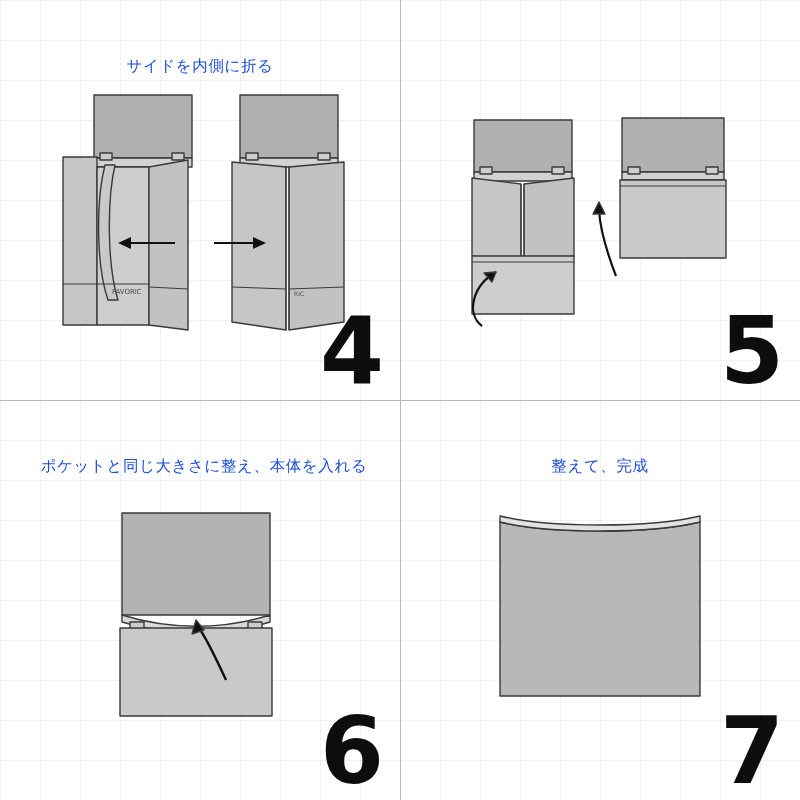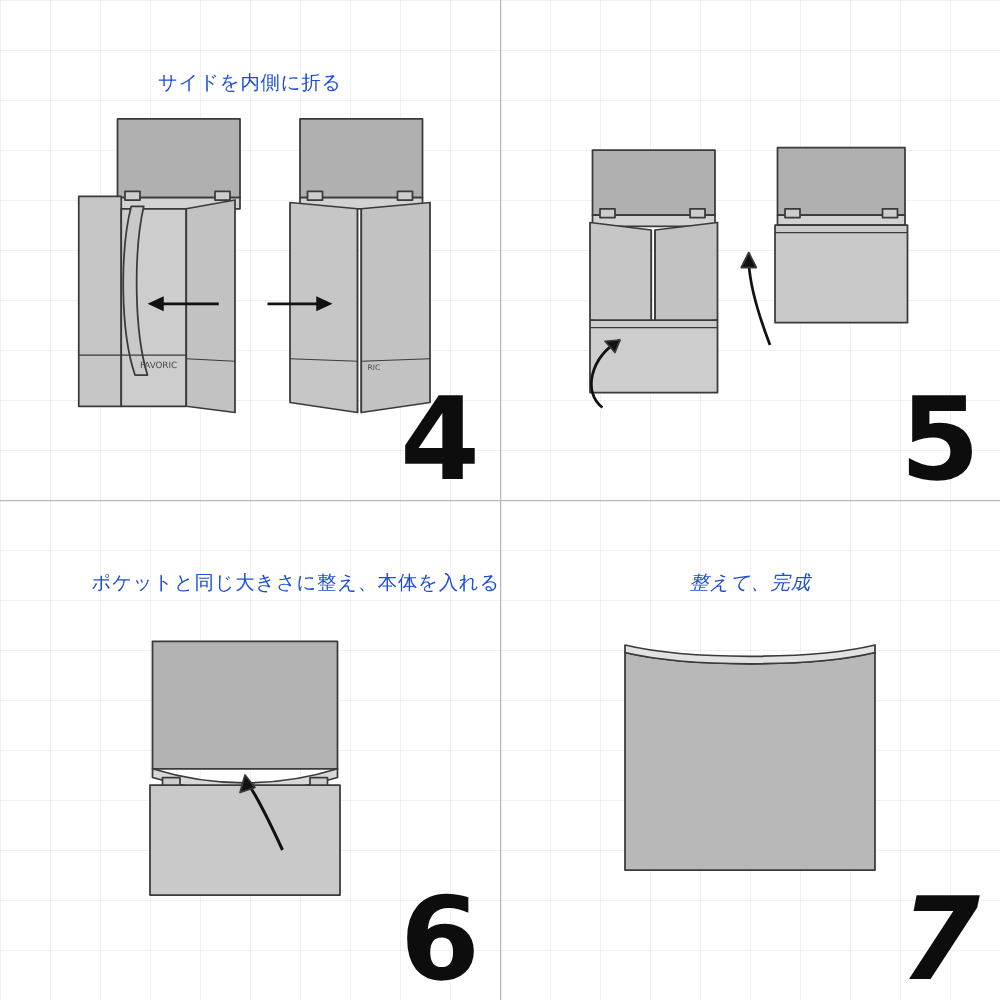--- a/index.html
+++ b/index.html
@@ -28,21 +28,21 @@
   }
   .panel {
     position: absolute;
     width: 400px;
     height: 400px;
     box-sizing: border-box;
   }
   .p1 { left: 0;   top: 0; }
   .p2 { left: 400px; top: 0; }
   .p3 { left: 0;   top: 400px; }
-  .p4 { left: 400px; top: 400px; font-style: italic; }
+  .p4 { left: 400px; top: 400px; }
 
   
   .sep-v {
     position: absolute;
     left: 400px; top: 0;
     width: 1px; height: 800px;
     background: #b8b8b8;
   }
   .sep-h {
     position: absolute;
@@ -57,21 +57,21 @@
     width: 100%;
     text-align: center;
     font-size: 15.5px;
     color: #1d4ed8;
     letter-spacing: 0.6px;
     line-height: 1.2;
     white-space: nowrap;
     margin-top: 27px;
   }
   .caption.left-align {
-    text-align: right;
+    text-align: center;
     padding-left: 8px;
     box-sizing: border-box;
   }
   .step-num {
     position: absolute;
     right: 16px;
     bottom: 2px;
     font-size: 92px;
     font-weight: bold;
     color: #0d0d0d;

